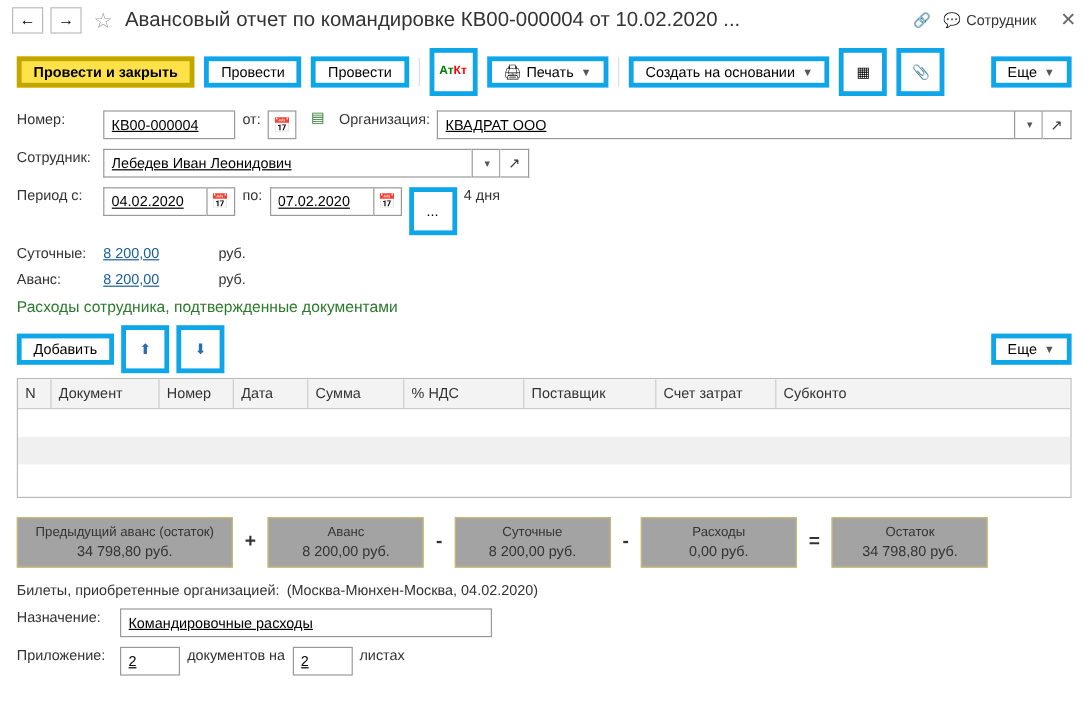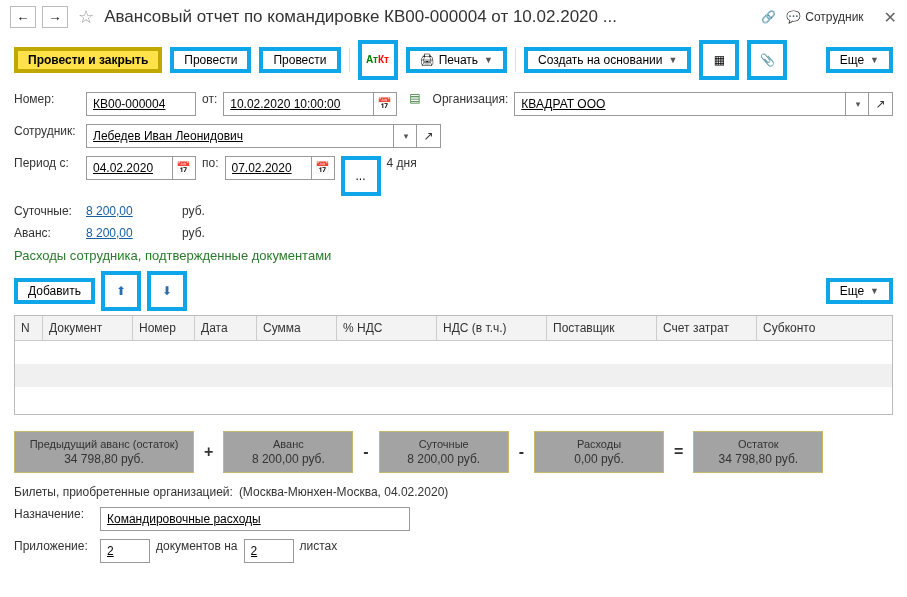--- a/index.html
+++ b/index.html
@@ -196,21 +196,20 @@
     <span class="dd-caret">▼</span>
   </button>
 </div>
 
 <div class="form-area">
   <div class="form-row">
     <span class="label" style="width:66px;">Номер:</span>
     <input class="input" style="width: 110px;" value="КВ00-000004">
     <span class="label">от:</span>
     <div class="input-group">
-      <input class="input" style="width: 150px;" value="10.02.2020 10:00:00">
       <span class="btn-addon">
           <span class="ic">📅</span>
         </span>
     </div>
     <span class="ic" style="margin:0 6px;color:#2b7a2b;">▤</span>
     <span class="label">Организация:</span>
     <div class="input-group" style="flex:1;">
       <input class="input" style="flex: 1 1 0%;" value="КВАДРАТ ООО">
       <span class="btn-addon">
           <span class="dd-caret">▾</span>
@@ -282,21 +281,20 @@
   </div>
 
   <div class="grid">
     <div class="grid-head">
       <div style="width:28px;">N</div>
       <div style="width:90px;">Документ</div>
       <div style="width:62px;">Номер</div>
       <div style="width:62px;">Дата</div>
       <div style="width:80px;">Сумма</div>
       <div style="width:100px;">% НДС</div>
-      <div style="width:110px;">НДС (в т.ч.)</div>
       <div style="width:110px;">Поставщик</div>
       <div style="width:100px;">Счет затрат</div>
       <div style="flex:1;border-right:none;">Субконто</div>
     </div>
     <div class="grid-body">
       <div class="stripe"></div>
       <div class="stripe"></div>
       <div class="stripe"></div>
     </div>
   </div>

